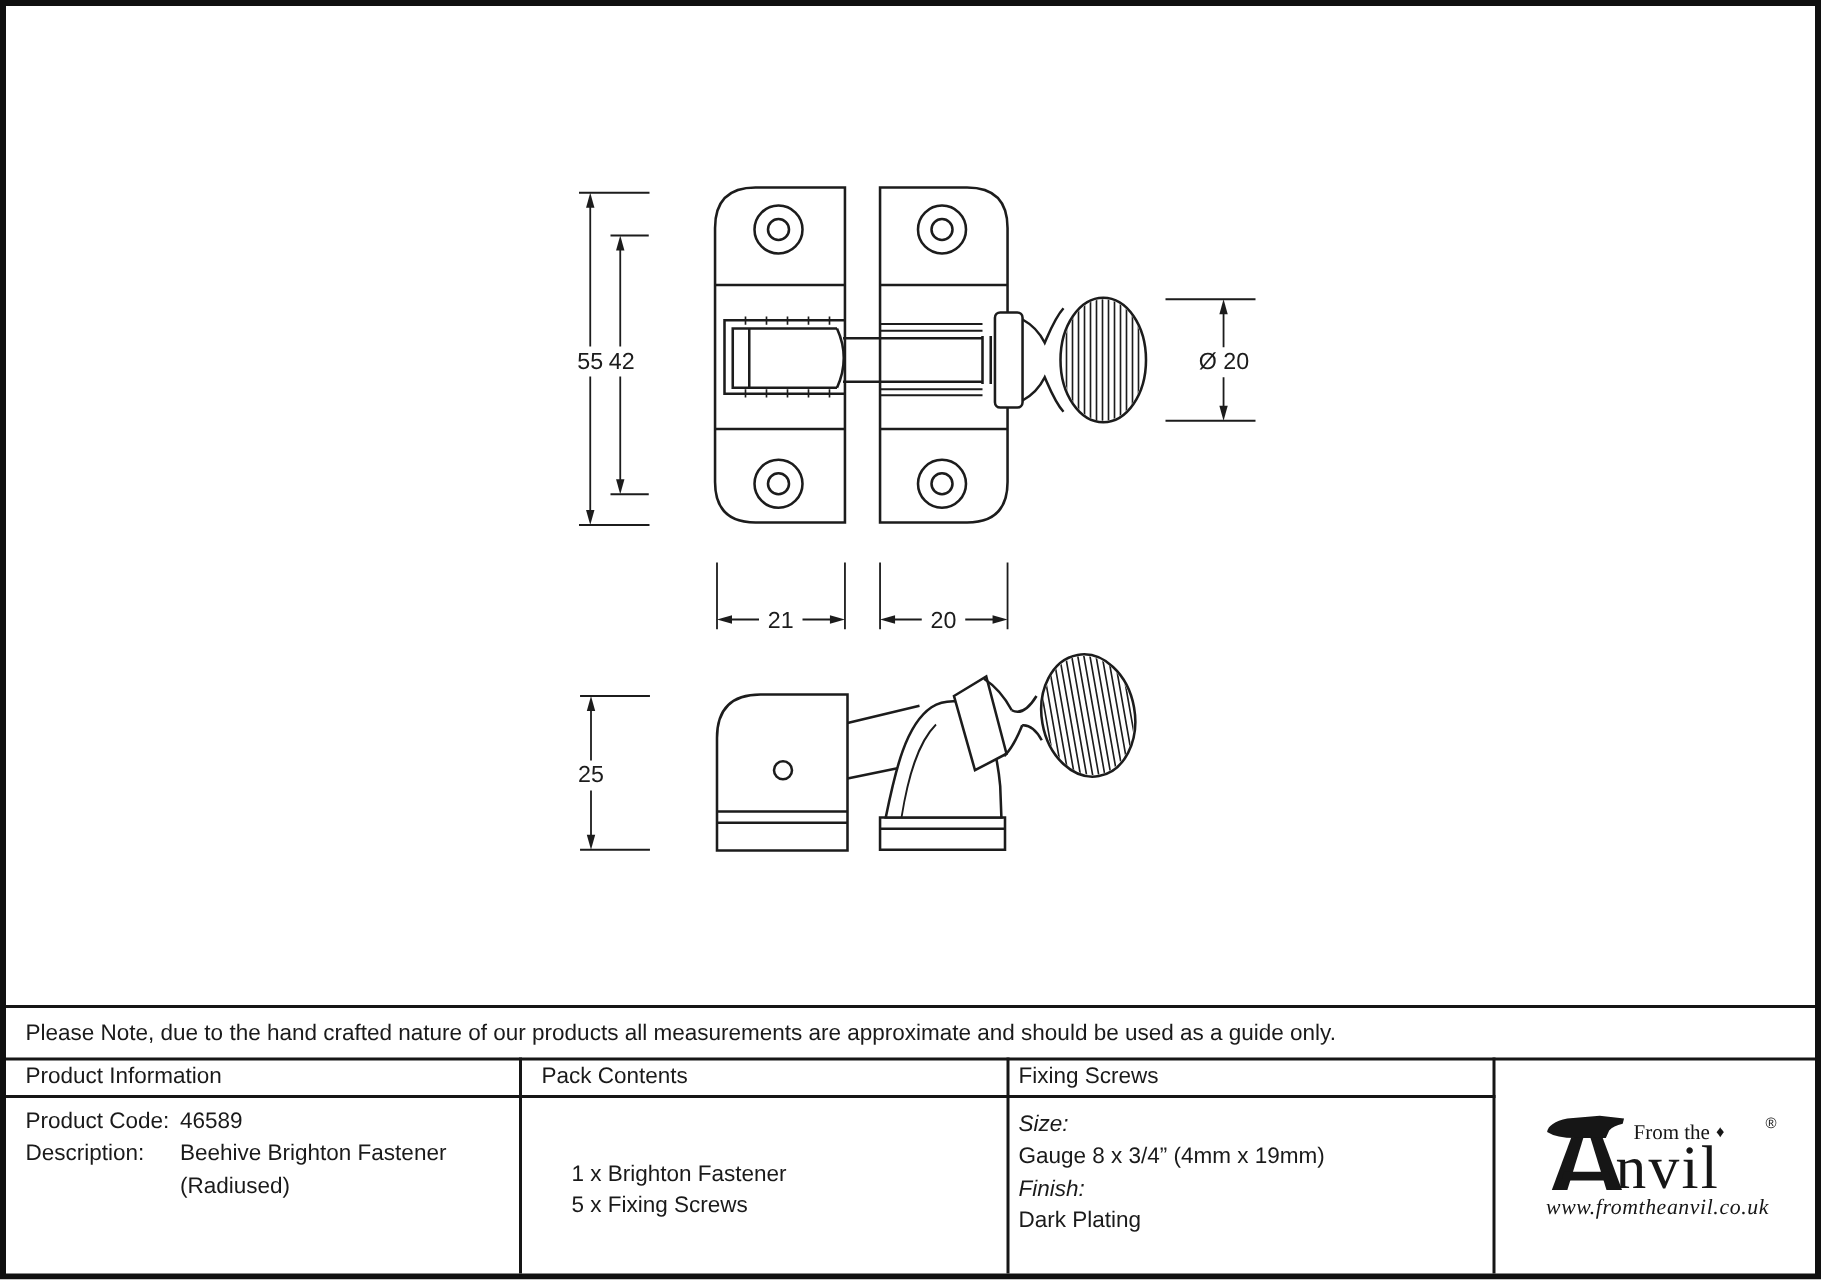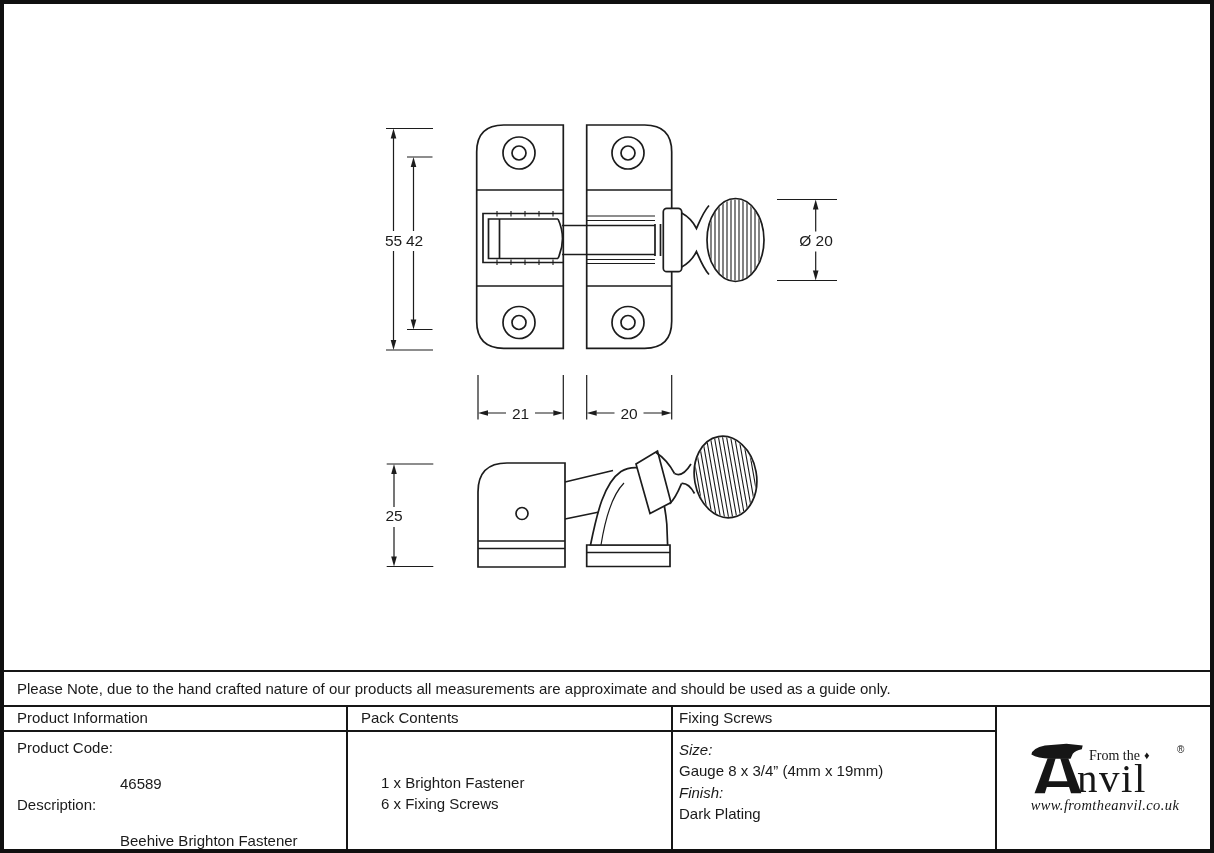--- a/index.html
+++ b/index.html
@@ -14,21 +14,21 @@
   .drawing{position:absolute;left:0;top:0;}
   .note{
     position:absolute;left:17px;top:672px;height:33px;line-height:33px;
     font-size:15px;white-space:nowrap;
   }
   .hdr{position:absolute;top:705px;height:24px;line-height:25px;font-size:15px;}
   .cellblock{position:absolute;font-size:15px;line-height:21.3px;}
   .lbl{display:inline-block;vertical-align:top;}
   .val{display:inline-block;vertical-align:top;}
   .pi .lbl{width:103px;}
-  .pi .val{width:185px;margin-top:36px;}
+  .pi .val{width:185px;}
   .fs .lbl{width:105px;font-style:italic;}
   .fs .val{width:215px;}
   
   .logo-cell{position:absolute;left:996px;top:707px;width:214px;height:140px;}
   .logo-cell *{position:absolute;color:#161616;}
   .from-the{left:93px;top:41px;font-family:"Liberation Serif","DejaVu Serif",serif;font-size:14px;}
   .diamond{left:148px;top:42px;font-size:11px;}
   .wordmark{left:81px;top:51px;font-family:"Liberation Serif","DejaVu Serif",serif;
             font-size:41px;font-weight:400;letter-spacing:1.5px;line-height:41px;}
   .reg{left:181px;top:37px;font-size:10px;}
@@ -196,21 +196,21 @@
   <div>
     <span class="lbl">Product Code:</span><span class="val">46589</span>
   </div>
   <div>
     <span class="lbl">Description:</span><span class="val">Beehive Brighton Fastener (Radiused)</span>
   </div>
 </div>
 
 <div class="cellblock" style="left:361px;top:772px;width:300px;margin-left:20px;">
   <div>1 x Brighton Fastener</div>
-  <div>6 x Fixing Screws</div>
+  <div>5 x Fixing Screws</div>
 </div>
 
 <div class="cellblock fs" style="left:679px;top:739px;width:316px;">
   <div>
     <span class="lbl">Size:</span><span class="val">Gauge 8 x 3/4” (4mm x 19mm)</span>
   </div>
   <div>
     <span class="lbl">Finish:</span><span class="val">Dark Plating</span>
   </div>
 

